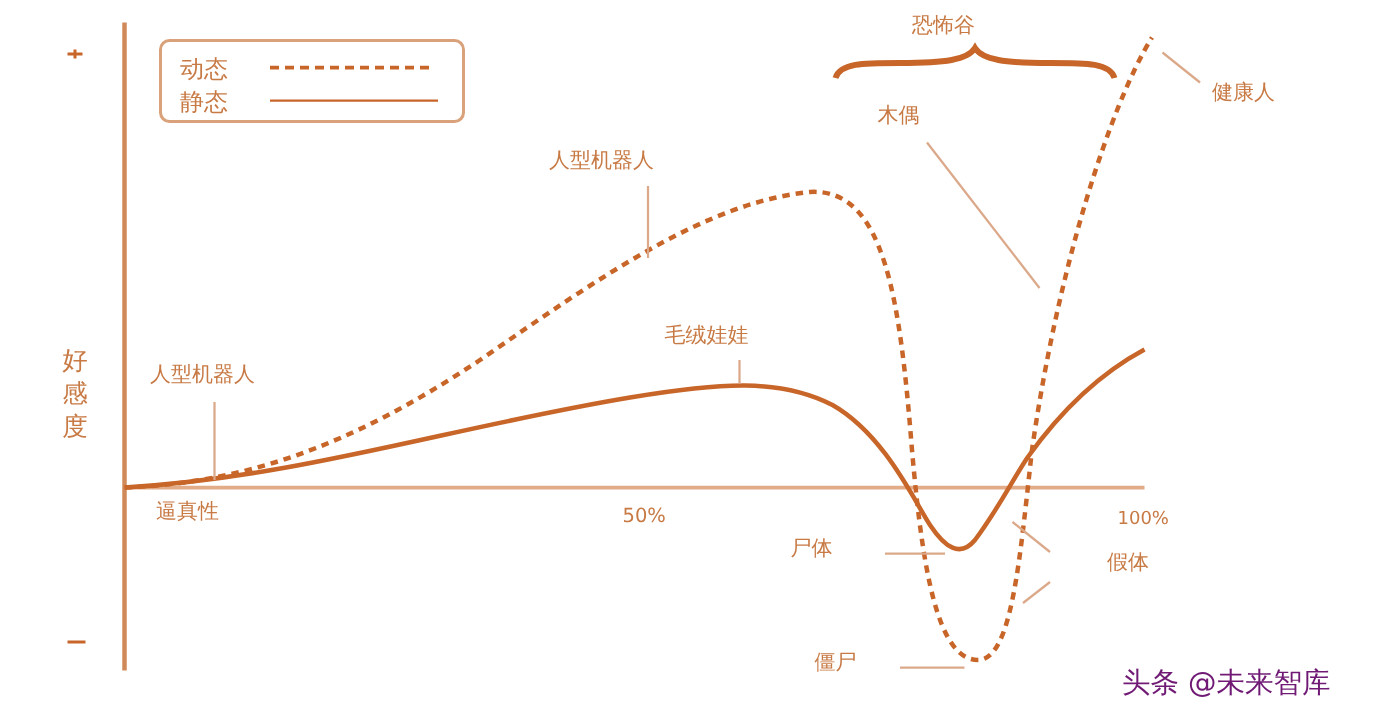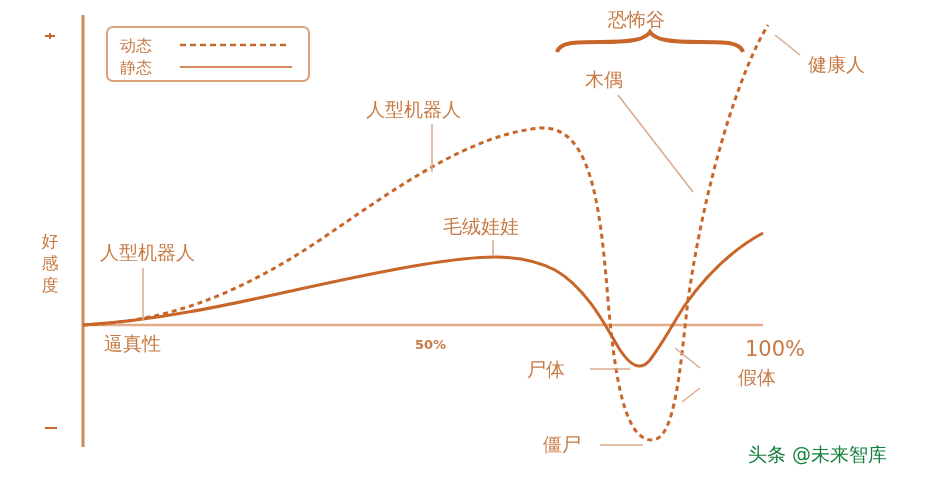--- a/index.html
+++ b/index.html
@@ -1,22 +1,22 @@
 <!DOCTYPE html>
 <html><head>
 <meta charset="utf-8">
 <style>
   html,body{margin:0;padding:0;background:#ffffff;}
   body{width:932px;height:480px;position:relative;overflow:hidden;font-family:"DejaVu Sans",sans-serif;}
   svg{position:absolute;left:0;top:0;}
-  .lbl{position:absolute;color:#c87a45;font-size:19px;white-space:nowrap;line-height:1;}
+  .lbl{position:absolute;color:#c87a45;font-size:14px;white-space:nowrap;line-height:1;}
   .ylab{position:absolute;color:#c87a45;font-size:17px;width:20px;line-height:22px;text-align:center;}
   .legend{position:absolute;left:106px;top:26px;width:204px;height:56px;border:2px solid #d9a27a;border-radius:7px;box-sizing:border-box;}
   .legend-row{position:absolute;left:12px;font-size:16px;color:#c87a45;}
-  .wm{position:absolute;left:748px;top:442px;font-size:19px;color:#15803d;white-space:nowrap;}
+  .wm{position:absolute;left:748px;top:442px;font-size:19px;color:#701a75;white-space:nowrap;}
 </style>
 </head>
 <body>
 
 <svg width="932" height="480" viewBox="0 0 932 480">
 
   <line x1="83" y1="15" x2="83" y2="447" stroke="#d08a5a" stroke-width="3"></line>
   <line x1="83" y1="325" x2="763" y2="325" stroke="#e2ac88" stroke-width="2.5"></line>
 
   <line x1="45" y1="36" x2="55" y2="36" stroke="#c8662a" stroke-width="2"></line>
@@ -48,22 +48,22 @@
   <span class="legend-row" style="top:30px;">静态</span>
 </div>
 
 <div class="ylab" style="left:40px;top:230px;">
   <div>好</div>
   <div>感</div>
   <div>度</div>
 </div>
 
 <span class="lbl" style="left:104px;top:334px;">逼真性</span>
-<span class="lbl" style="left:415px;top:338px;font-size:13px;font-weight:bold;">50%</span>
-<span class="lbl" style="left:745px;top:339px;font-size:21px;">100%</span>
+<span class="lbl" style="left:415px;top:338px;font-size:13px;font-weight:normal;">50%</span>
+<span class="lbl" style="left:745px;top:339px;font-size:12px;">100%</span>
 
 <span class="lbl" style="left:100px;top:243px;">人型机器人</span>
 <span class="lbl" style="left:366px;top:100px;">人型机器人</span>
 <span class="lbl" style="left:443px;top:217px;">毛绒娃娃</span>
 <span class="lbl" style="left:585px;top:70px;text-align:right;">木偶</span>
 <span class="lbl" style="left:608px;top:10px;">恐怖谷</span>
 <span class="lbl" style="left:808px;top:55px;">健康人</span>
 <span class="lbl" style="left:527px;top:360px;font-family:Liberation Serif, serif;">尸体</span>
 <span class="lbl" style="left:738px;top:368px;">假体</span>
 <span class="lbl" style="left:543px;top:435px;">僵尸</span>

